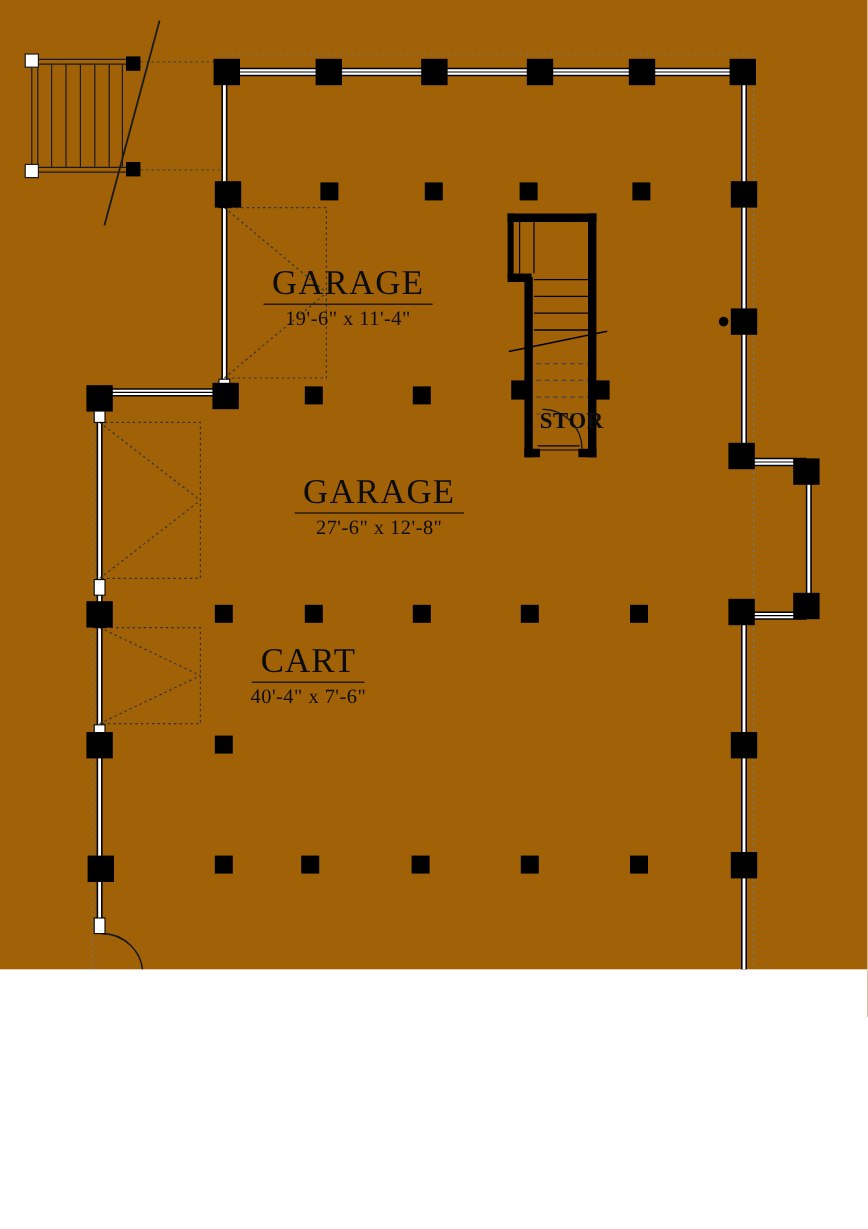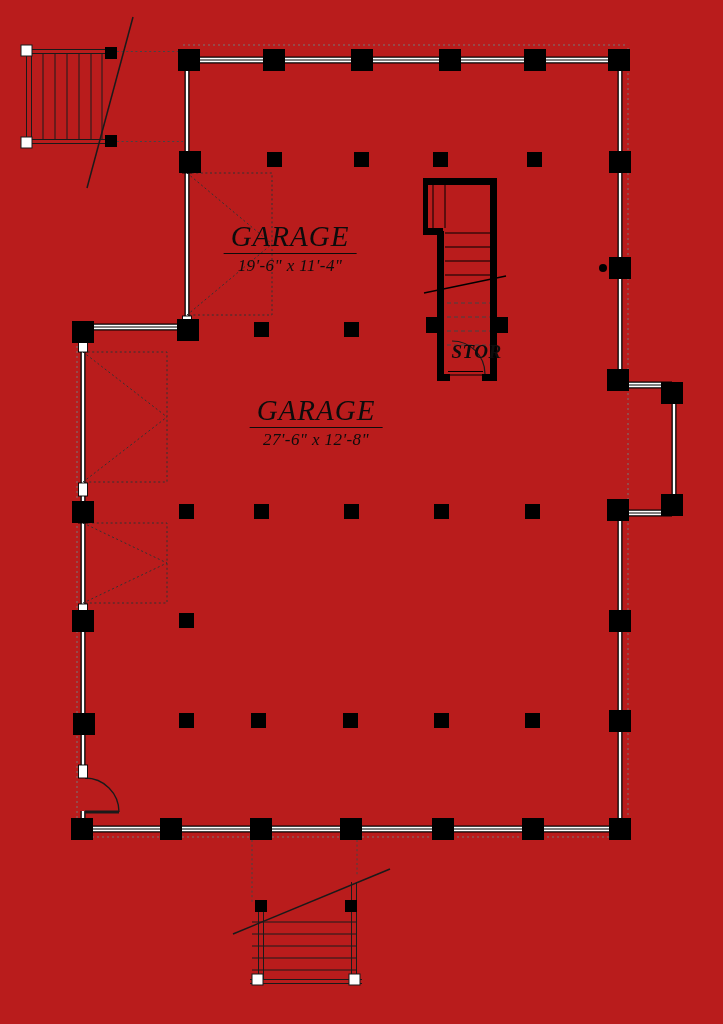--- a/index.html
+++ b/index.html
@@ -1,22 +1,21 @@
 <!DOCTYPE html>
 <html><head>
 <meta charset="utf-8">
 <style>
   html,body{margin:0;padding:0;background:#ffffff;}
   .plan-canvas{
     position:relative;
-    width:723px;height:1024px;
-    background:#b91c1c;
+    width:723px;height:808px;
+    background:#a16207;
     overflow:hidden;
     font-family:"Liberation Serif", serif;
-    font-style:italic;
   }
   svg{position:absolute;left:0;top:0;}
   .room-label{
     position:absolute;
     transform:translateX(-50%);
     text-align:center;
     color:#0c0c0c;
     white-space:nowrap;
   }
   .room-name{
@@ -185,16 +184,20 @@
   <div class="room-label" style="left:290px; top:222px;">
     <span class="room-name">GARAGE</span>
     <div class="room-dims">19'-6" x 11'-4"</div>
   </div>
 
   <div class="room-label" style="left:316px; top:396px;">
     <span class="room-name">GARAGE</span>
     <div class="room-dims">27'-6" x 12'-8"</div>
   </div>
 
+  <div class="room-label" style="left:257px; top:537px;">
+    <span class="room-name">CART</span>
+    <div class="room-dims">40'-4" x 7'-6"</div>
+  </div>
 
   <div class="stor-label" style="left:464px; top:341px;padding-left:25px;">STOR</div>
 
 </div>
 
 </body></html>

